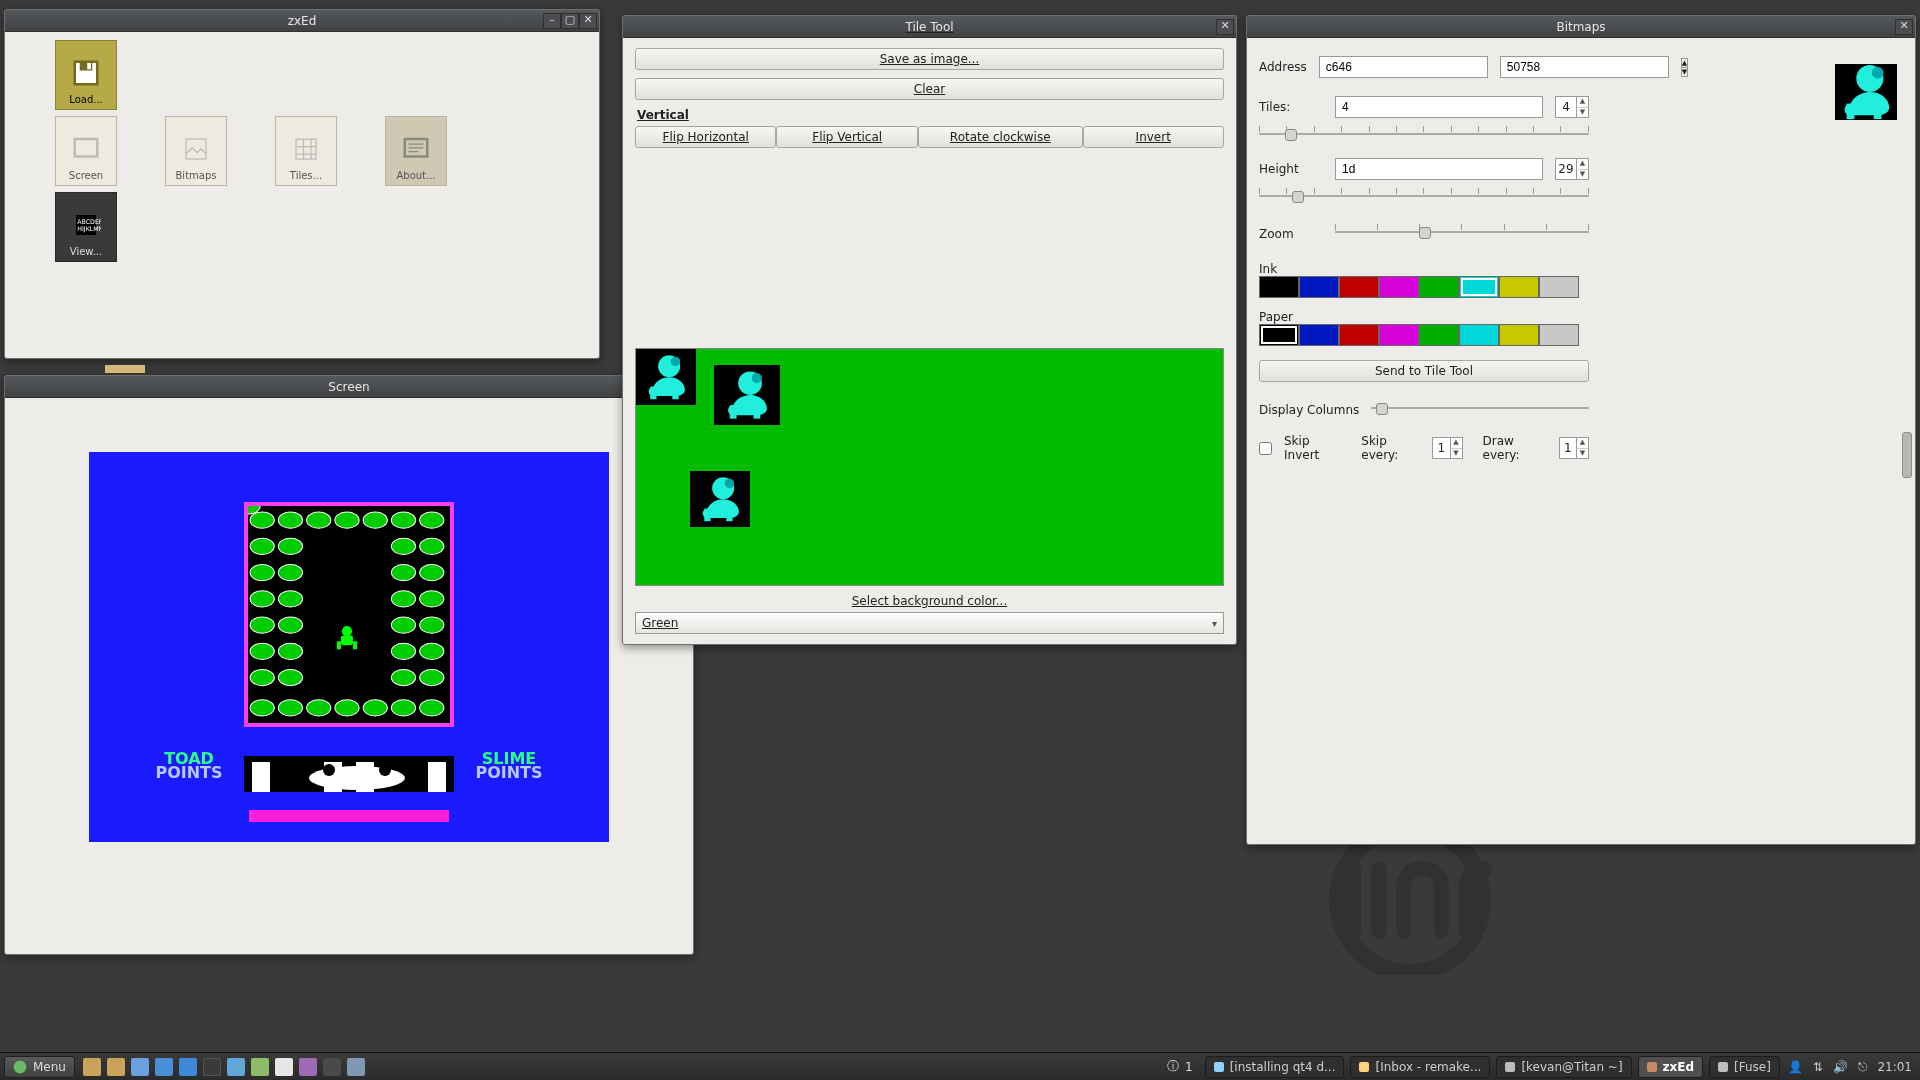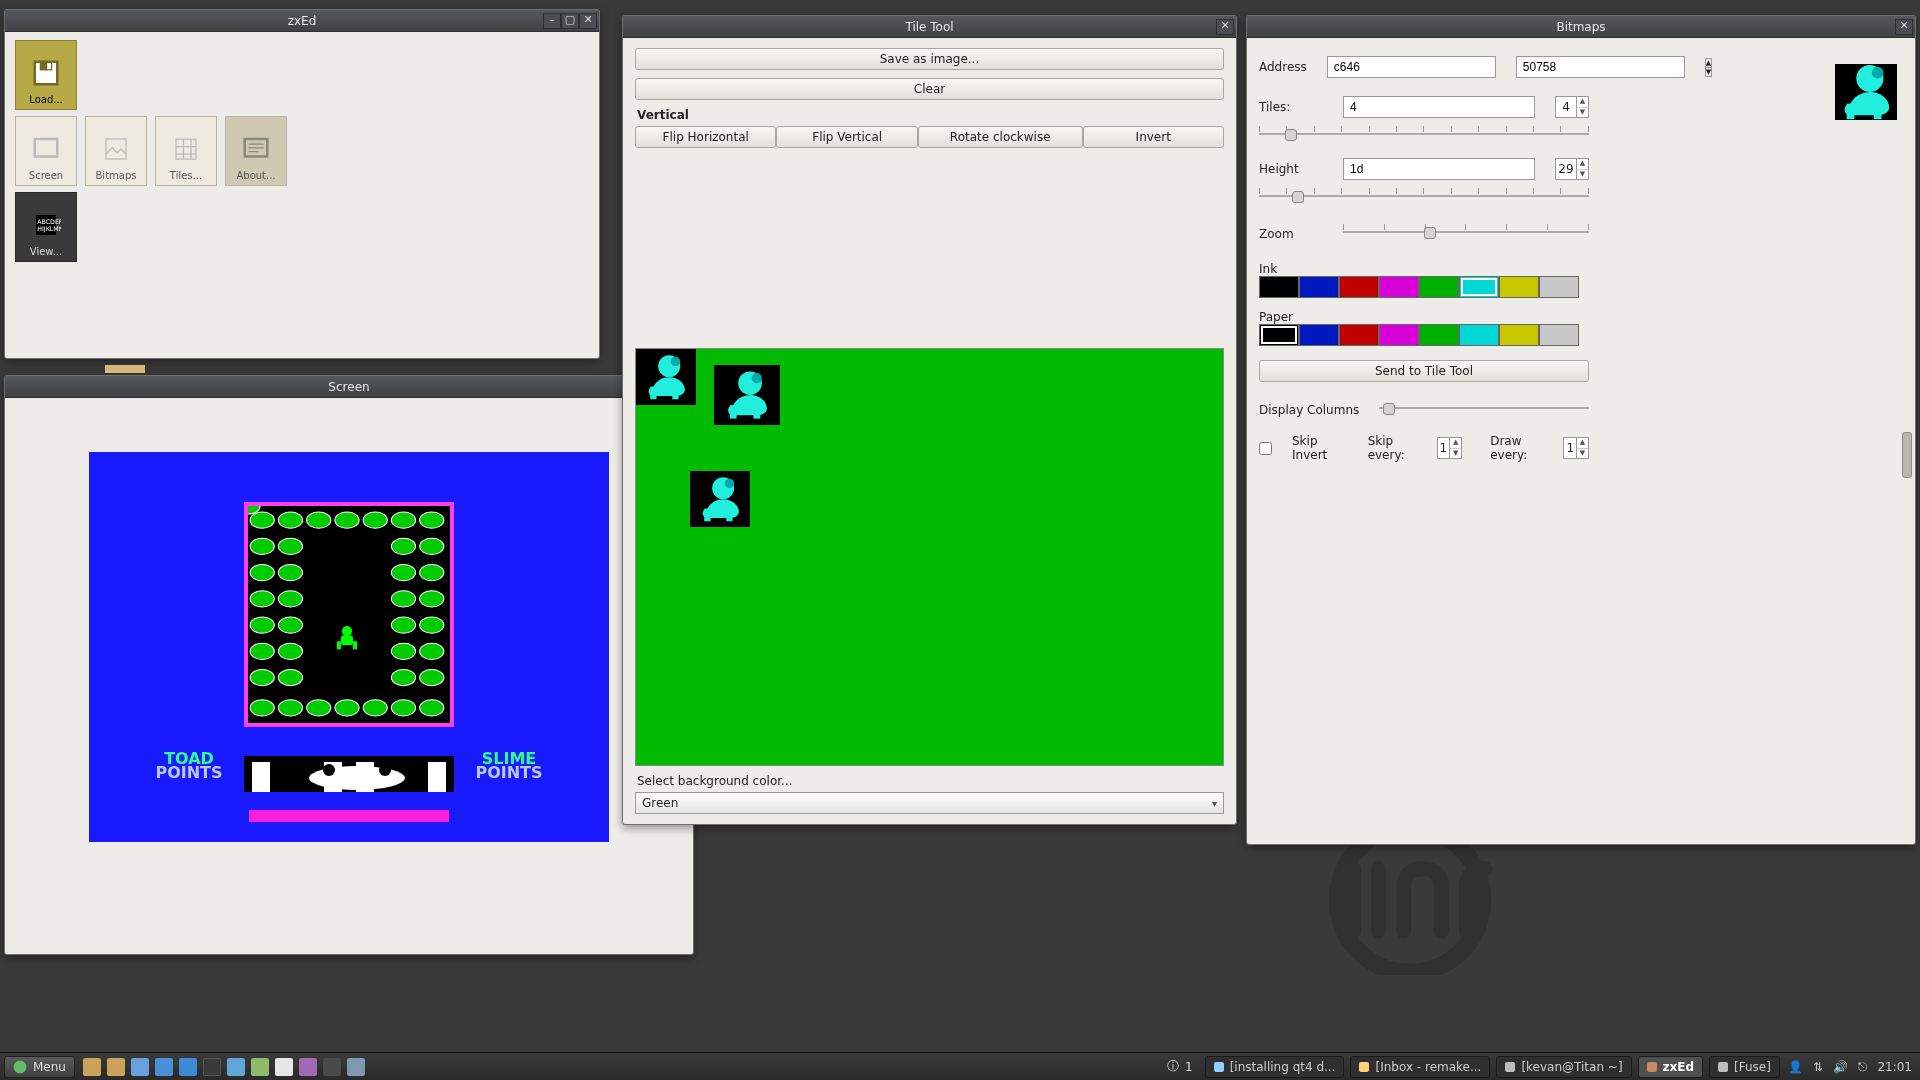--- a/index.html
+++ b/index.html
@@ -40,20 +40,21 @@
 }
 .path-input.sel { background:#2f5fb6; color:#fff;}
 .toolbar-grid {
   padding:8px 10px; display:flex; flex-direction:column; gap:6px;
 }
 .icon-cell {
   width:62px; height:70px; border:1px solid #b9b4a3;
   display:flex; flex-direction:column; align-items:center; justify-content:flex-end;
   font-size:10px; color:#555; padding-bottom:4px; position:relative;
   background:#eeeae0;
+  margin-left:40px;
 }
 .icon-cell.selected { background:#b6aa46; border-color:#8b8034; color:#000;}
 .icon-cell .icon-glyph { width:30px; height:30px; margin-bottom:6px; }
 .row { display:flex; gap:8px; }
 
 .gtk-btn {
   background: linear-gradient(#f7f6f3,#e2e0da);
   border:1px solid #a8a69f; border-radius:3px;
   height:22px; font-size:12px; color:#222;
   display:flex; align-items:center; justify-content:center;
@@ -65,29 +66,29 @@
 
 .canvas-area {
   flex:1; background:#0b0; position:relative; border:1px solid #888;
 }
 .sprite {
   position:absolute; background:#000; width:60px; height:56px;
   display:flex; align-items:center; justify-content:center;
 }
 .sprite svg { width:90%; height:90%; }
 
-.bg-label { font-size:12px; margin:8px 2px 4px;}
+.bg-label { font-size:12px; margin:8px 2px 4px;text-align:center;}
 .combo {
   border:1px solid #999; background:linear-gradient(#fefefe,#e4e4e0);
   height:22px; display:flex; align-items:center; padding:0 6px;
   font-size:12px; position:relative;
 }
 .combo:after { content:"▾"; position:absolute; right:6px; font-size:10px; color:#555;}
 
-.prop-row { display:flex; align-items:center; gap:20px; margin:6px 0;}
+.prop-row { display:flex; align-items:center; gap:12px; margin:6px 0;}
 .prop-label { width:64px; font-size:12px;}
 .num-input {
   flex:1; border:1px solid #999; height:22px; text-align:left;
   padding:0 6px; font-size:12px; background:#fff;
 }
 .spinner {
   width:34px; height:22px; border:1px solid #999; display:flex;
   background:#fff;
 }
 .spinner .val { flex:1; text-align:center; font-size:12px; line-height:20px;}
@@ -384,21 +385,21 @@
               <circle cx="88" cy="14" r="6" fill="#000"></circle>
             </svg>
         </div>
         <div class="score"><span>SLIME</span><br><span class="l2">POINTS</span></div>
       </div>
       <div class="magbar"></div>
     </div>
   </div>
 </div>
 
-<div class="window" style="left:622px; top:15px; width:615px; height:810px;">
+<div class="window" style="left:622px; top:15px; width:615px; height:630px;text-decoration:underline;">
   <div class="titlebar">
     <span>Tile Tool</span>
     <div class="title-right">
         <div class="win-btn">✕</div>
       </div>
   </div>
   <div style="padding:10px 12px; display:flex; flex-direction:column; height:calc(100% - 22px);">
     <div class="gtk-btn gtk-wide" style="margin-bottom:8px">
         <span>Save as image...</span>
       </div>

